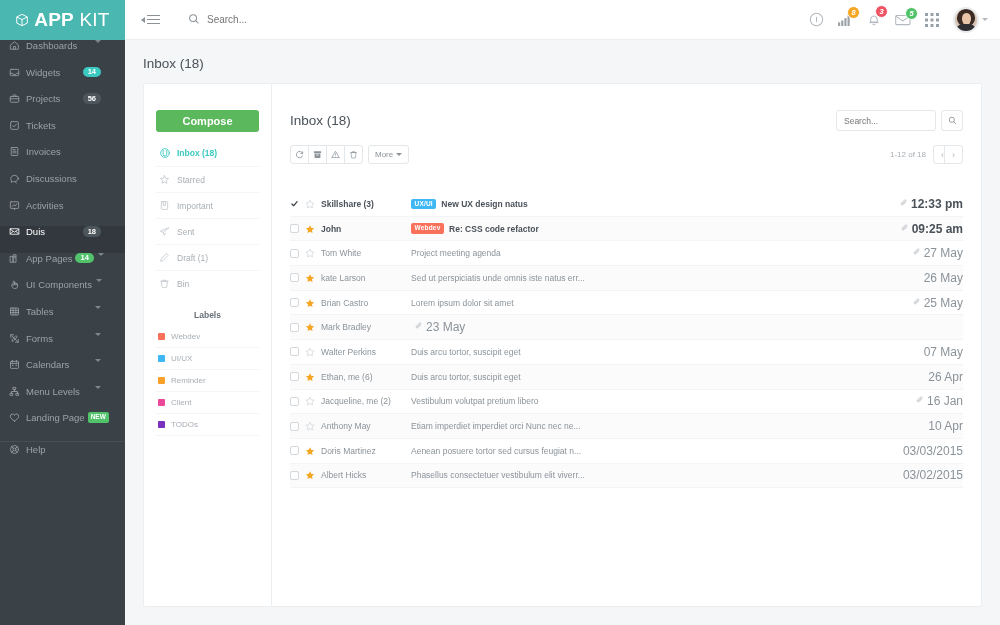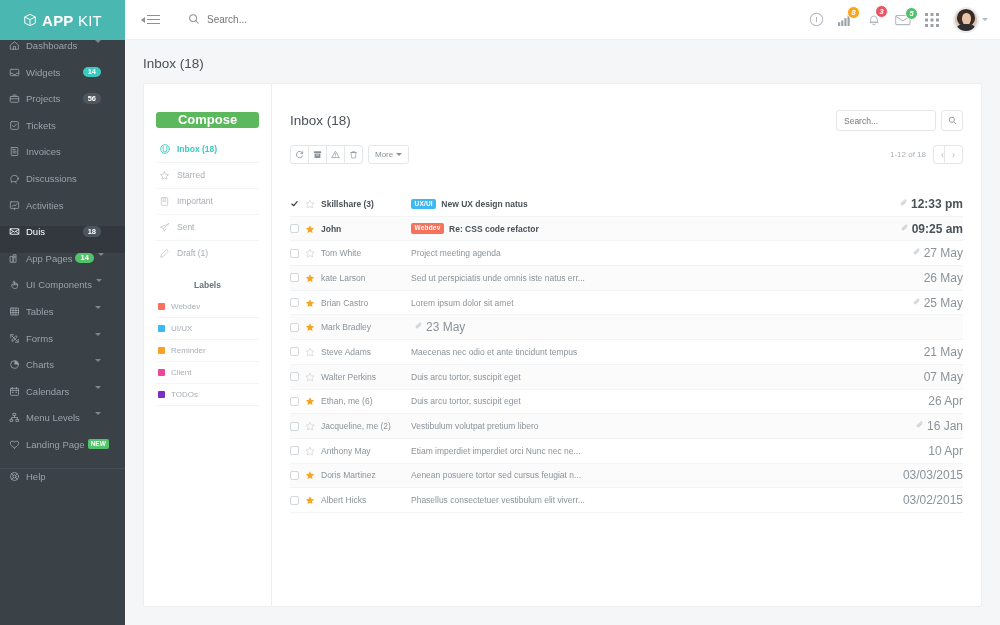--- a/index.html
+++ b/index.html
@@ -19,21 +19,21 @@
     overflow: hidden;
   }
   .logo {
     height: 40px; min-height: 40px;
     background: #4ab8b0;
     display: flex; align-items: center; justify-content: center;
     gap: 5px;
     color: #fff;
   }
   .logo-cube { width: 14px; height: 14px; display: block; }
-  .logo-text { font-size: 15px; letter-spacing: .2px; }
+  .logo-text { font-size: 19px; letter-spacing: .2px; }
   .logo-text b { font-weight: bold; }
   .logo-text span { font-weight: 300; }
 
   .nav { flex: 1; overflow: hidden; }
   .nav-item {
     display: flex; align-items: flex-start;
     height: 26.6px; padding: 0 24px 0 9px;
     color: #9ba3aa; font-size: 9.5px;
     position: relative; cursor: pointer;
     white-space: nowrap;
@@ -103,22 +103,22 @@
   }
 
   
   .mail-side {
     width: 128px; min-width: 128px;
     border-right: 1px solid #eceff1;
     padding: 26px 12px 0 12px;
   }
   .compose {
     width: 100%; background: #5cb85c; color: #fff;
-    border: none; border-radius: 3px; height: 16px;
-    font-size: 13px; font-weight: bold; cursor: pointer;
+    border: none; border-radius: 3px; height: 22px;
+    font-size: 11px; font-weight: bold; cursor: pointer;
     font-family: "Liberation Sans", sans-serif;
     margin-bottom: 8px;
   }
   .folder {
     display: flex; align-items: center; gap: 6px;
     padding: 7px 2px; font-size: 8.5px; color: #a8aeb4;
     border-bottom: 1px solid #f2f4f5; cursor: pointer;
   }
   .folder:last-of-type { border-bottom: none; }
   .folder.active { color: #3cc9bf; font-weight: bold; }
@@ -331,30 +331,20 @@
         <div class="nav-item">
           <span class="nav-ico" style="color: rgb(155, 163, 170);">
             <svg width="11" height="11" viewBox="0 0 16 16" fill="none" stroke="currentColor" stroke-width="1.2" stroke-linecap="round" stroke-linejoin="round">
               <path d="M2.6 2.6 h4 M2.6 2.6 v4"></path>
               <path d="M13.4 13.4 h-4 M13.4 13.4 v-4"></path>
               <path d="M4 4 L12.2 12.2"></path>
               <path d="M10.4 4.2 l1.6 1.6 -5.6 5.6 -2.2.6 .6-2.2 Z"></path>
             </svg>
           </span>
           <span class="nav-label">Forms</span>
-          <i class="caret"></i>
-        </div>
-        <div class="nav-item">
-          <span class="nav-ico" style="color: rgb(155, 163, 170);">
-            <svg width="11" height="11" viewBox="0 0 16 16" fill="none" stroke="currentColor" stroke-width="1.2" stroke-linecap="round" stroke-linejoin="round">
-              <circle cx="8" cy="8" r="5.6"></circle>
-              <path d="M8 8 L8 2.4 A5.6 5.6 0 0 1 13.6 8 Z" fill="currentColor" stroke="none"></path>
-            </svg>
-          </span>
-          <span class="nav-label">Charts</span>
           <i class="caret"></i>
         </div>
         <div class="nav-item">
           <span class="nav-ico" style="color: rgb(155, 163, 170);">
             <svg width="11" height="11" viewBox="0 0 16 16" fill="none" stroke="currentColor" stroke-width="1.2" stroke-linecap="round" stroke-linejoin="round">
               <rect x="2.2" y="3.4" width="11.6" height="10.2" rx="1"></rect>
               <path d="M2.2 6.4 h11.6"></path>
               <path d="M5.2 2.2 v2.4 M10.8 2.2 v2.4"></path>
               <rect x="4.6" y="8.4" width="1.8" height="1.8" fill="currentColor" stroke="none"></rect>
               <rect x="9.6" y="8.4" width="1.8" height="1.8" fill="currentColor" stroke="none"></rect>
@@ -518,20 +508,30 @@
               <span>Sent</span>
             </div>
             <div class="folder">
               <span class="f-ico" style="color: rgb(195, 200, 205);">
                 <svg width="11" height="11" viewBox="0 0 16 16" fill="none" stroke="currentColor" stroke-width="1.2" stroke-linecap="round" stroke-linejoin="round">
                   <path d="M11.2 2.6 l2.2 2.2 -8 8 -3 .8 .8-3 Z"></path>
                 </svg>
               </span>
               <span>Draft (1)</span>
             </div>
+            <div class="folder">
+              <span class="f-ico" style="color: rgb(195, 200, 205);">
+                <svg width="11" height="11" viewBox="0 0 16 16" fill="none" stroke="currentColor" stroke-width="1.2" stroke-linecap="round" stroke-linejoin="round">
+                  <path d="M3.8 4.6 h8.4 l-.8 8.6 a.6.6 0 0 1-.6.5 H5.2 a.6.6 0 0 1-.6-.5 Z"></path>
+                  <path d="M2.6 4.6 h10.8"></path>
+                  <path d="M6.4 4.4 V3.1 h3.2 v1.3"></path>
+                </svg>
+              </span>
+              <span>Bin</span>
+            </div>
           </div>
         <div class="labels-title">Labels</div>
         <div id="labels">
             <div class="label-row">
               <span class="label-sq" style="background: rgb(249, 112, 91);"></span>
               <span>Webdev</span>
             </div>
             <div class="label-row">
               <span class="label-sq" style="background: rgb(61, 184, 245);"></span>
               <span>UI/UX</span>
@@ -717,35 +717,20 @@
                 <span class="m-time">23 May</span>
               </span>
             </div>
             <div class="mrow">
               <span class="m-chk"></span>
               <span class="m-star">
                 <svg width="10" height="10" viewBox="0 0 16 16" fill="none" stroke="#cfd4d8" stroke-width="1.2" stroke-linejoin="round">
                   <path d="M8 1.8 L10 6 L14.5 6.6 L11.2 9.8 L12 14.3 L8 12.2 L4 14.3 L4.8 9.8 L1.5 6.6 L6 6 Z"></path>
                 </svg>
               </span>
-              <span class="m-from">Steve Adams</span>
-              <span class="m-mid">
-                <span class="m-subj">Maecenas nec odio et ante tincidunt tempus</span>
-              </span>
-              <span class="m-right">
-                <span class="m-time">21 May</span>
-              </span>
-            </div>
-            <div class="mrow">
-              <span class="m-chk"></span>
-              <span class="m-star">
-                <svg width="10" height="10" viewBox="0 0 16 16" fill="none" stroke="#cfd4d8" stroke-width="1.2" stroke-linejoin="round">
-                  <path d="M8 1.8 L10 6 L14.5 6.6 L11.2 9.8 L12 14.3 L8 12.2 L4 14.3 L4.8 9.8 L1.5 6.6 L6 6 Z"></path>
-                </svg>
-              </span>
               <span class="m-from">Walter Perkins</span>
               <span class="m-mid">
                 <span class="m-subj">Duis arcu tortor, suscipit eget</span>
               </span>
               <span class="m-right">
                 <span class="m-time">07 May</span>
               </span>
             </div>
             <div class="mrow">
               <span class="m-chk"></span>

